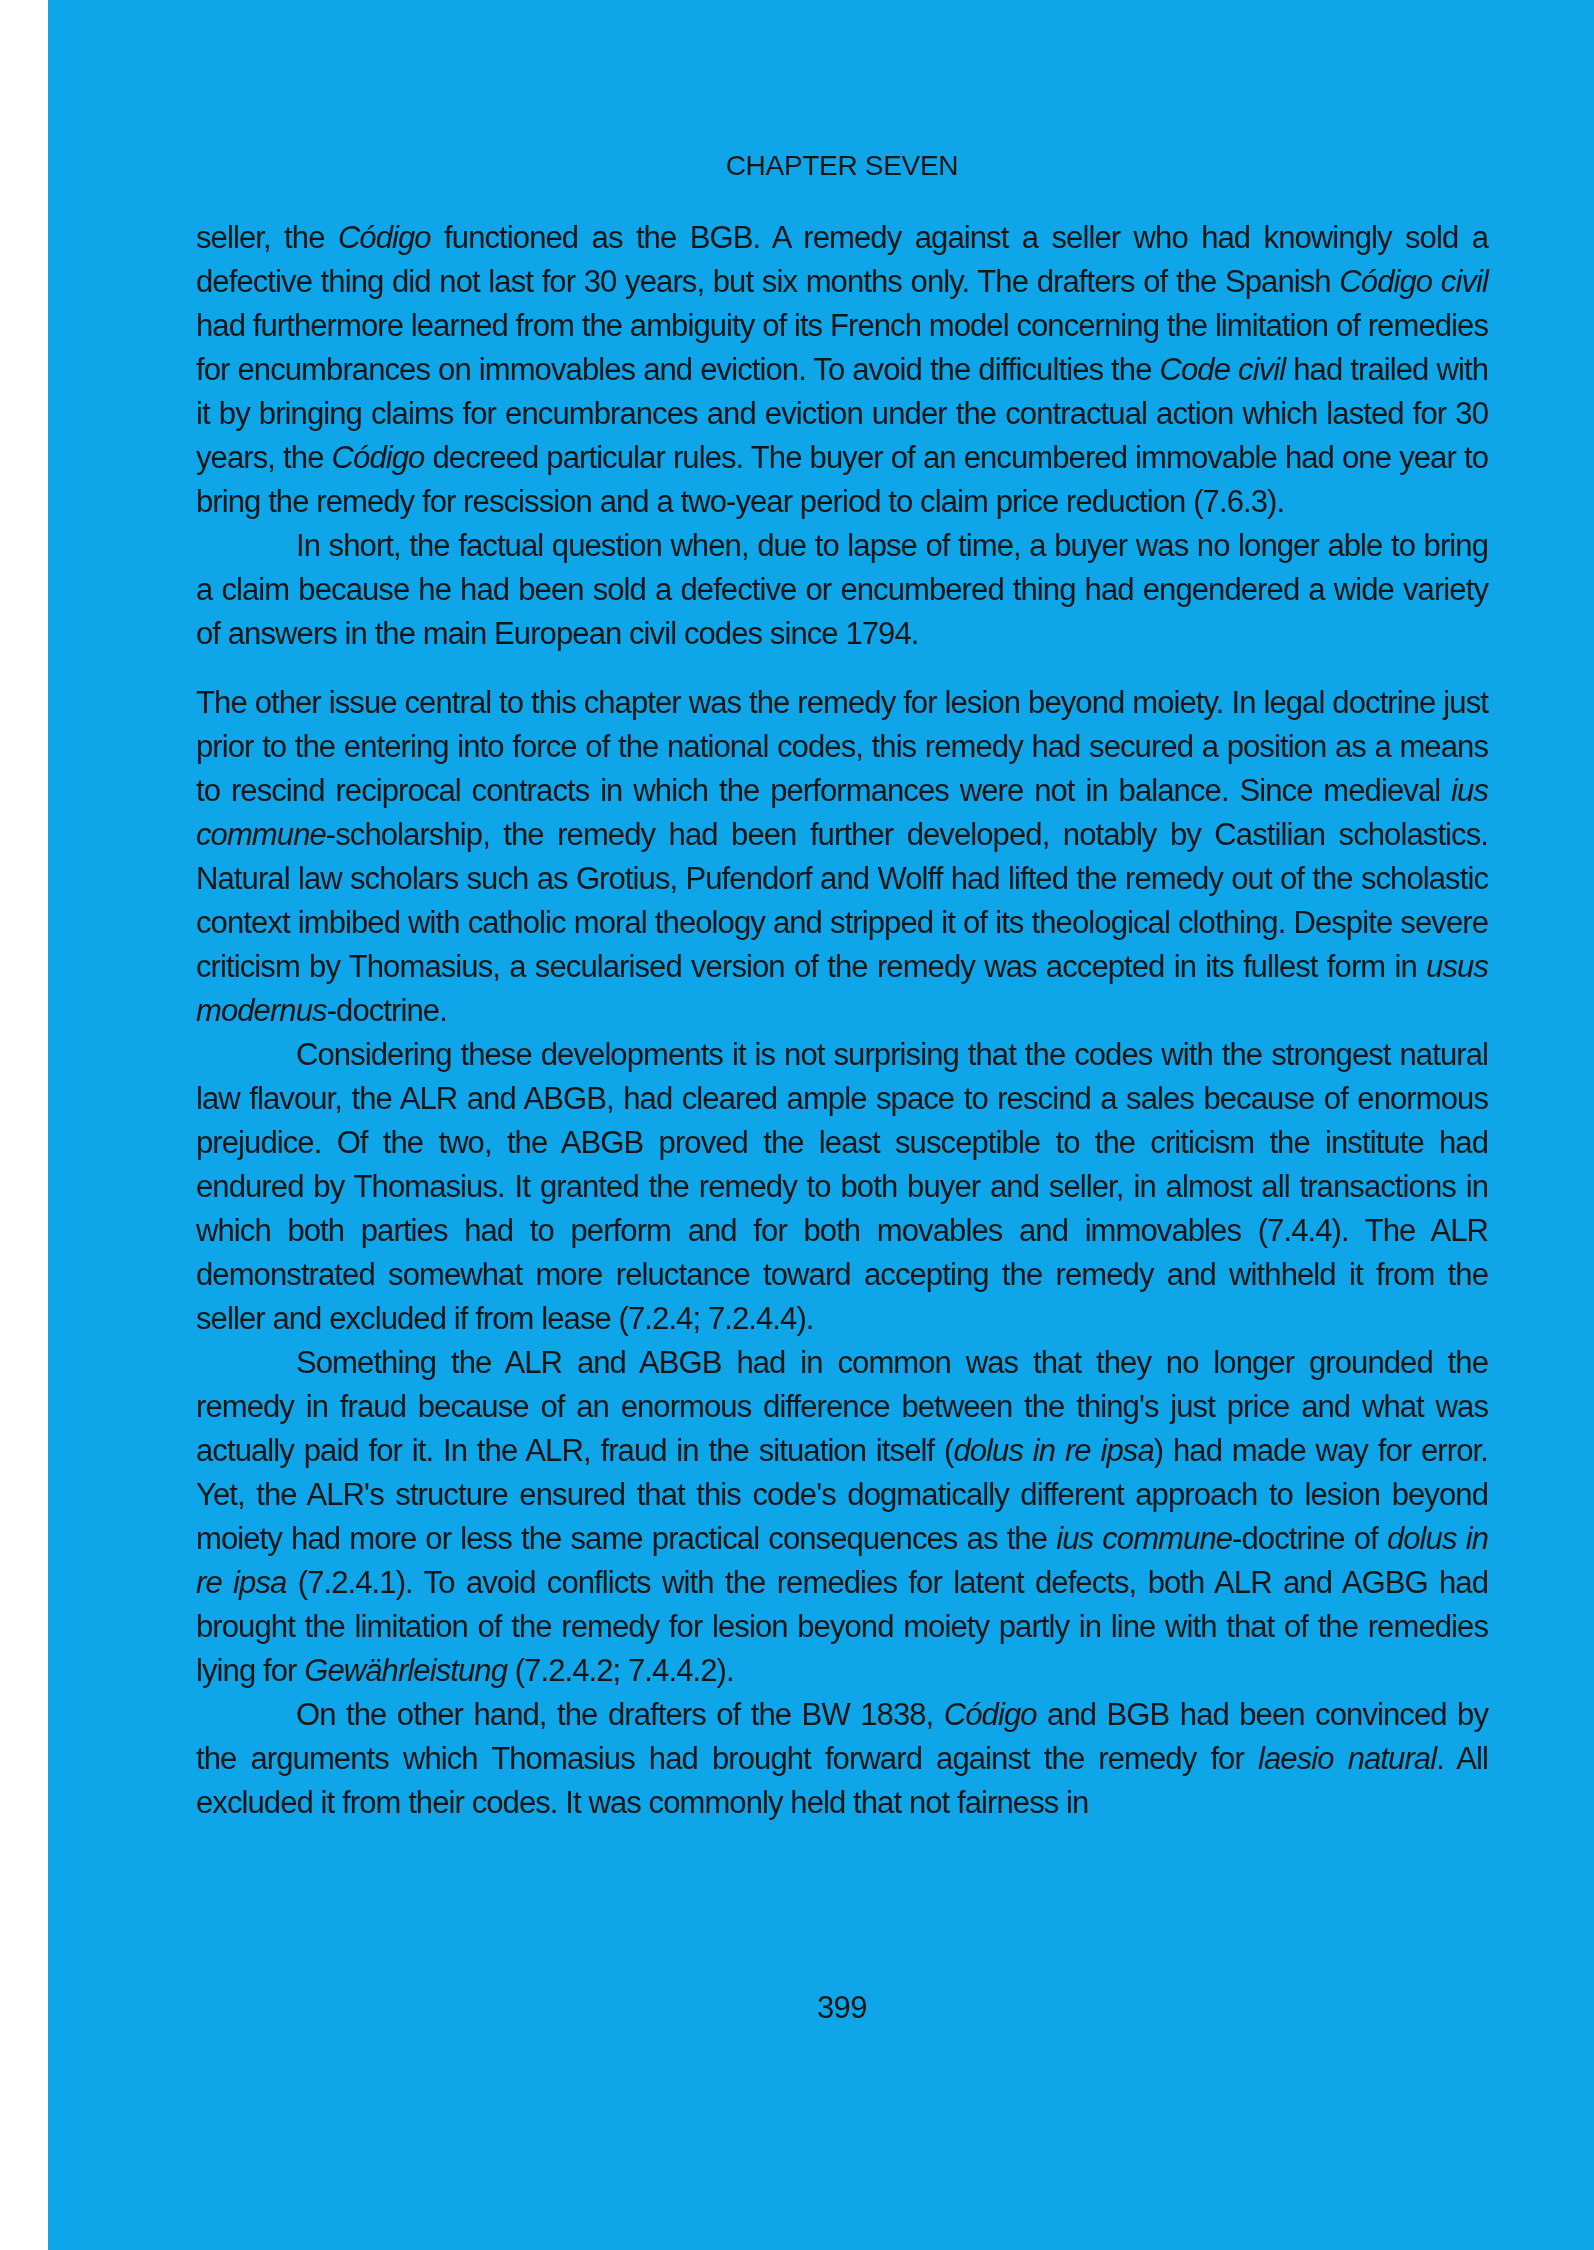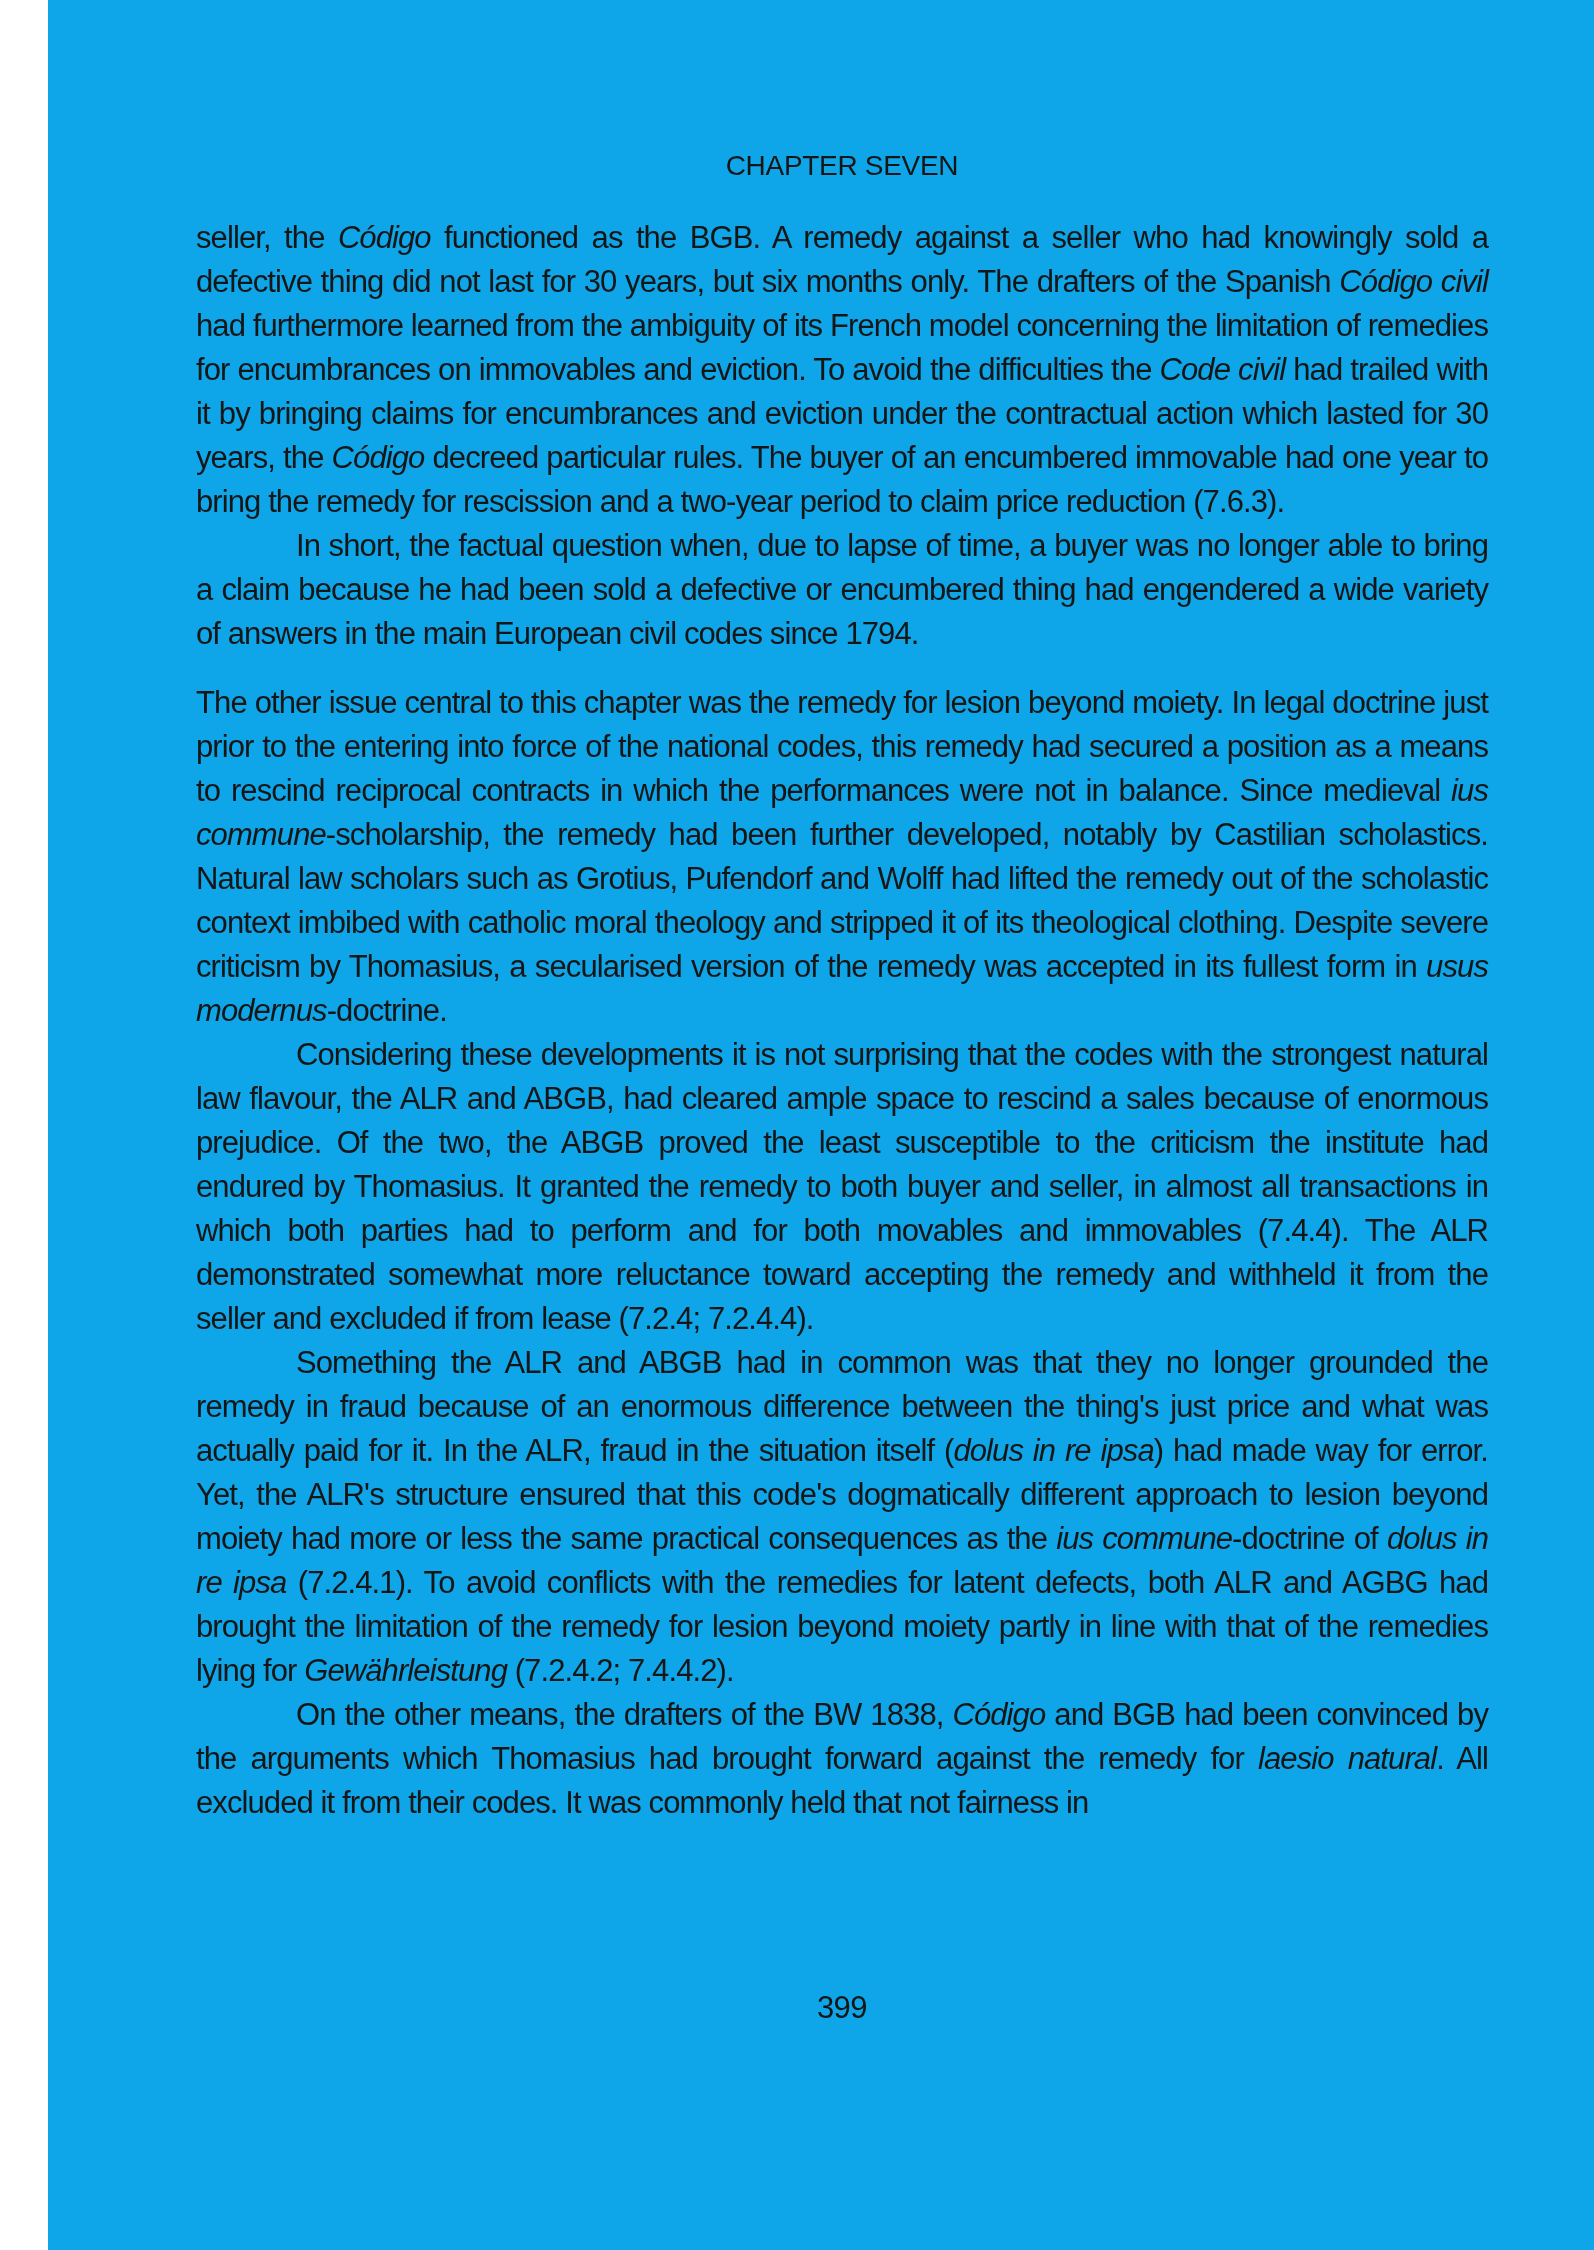--- a/index.html
+++ b/index.html
@@ -52,17 +52,17 @@
 
 <div class="page">
   <div class="chapter-head">CHAPTER SEVEN</div>
 
   <div class="body-text">
       <p class="para"><span>seller, the </span><i>Código</i><span> functioned as the BGB. A remedy against a seller who had knowingly sold a defective thing did not last for 30 years, but six months only. The drafters of the Spanish </span><i>Código civil</i><span> had furthermore learned from the ambiguity of its French model concerning the limitation of remedies for encumbrances on immovables and eviction. To avoid the difficulties the </span><i>Code civil</i><span> had trailed with it by bringing claims for encumbrances and eviction under the contractual action which lasted for 30 years, the </span><i>Código</i><span> decreed particular rules. The buyer of an encumbered immovable had one year to bring the remedy for rescission and a two-year period to claim price reduction (7.6.3).</span></p>
       <p class="para indent"><span>In short, the factual question when, due to lapse of time, a buyer was no longer able to bring a claim because he had been sold a defective or encumbered thing had engendered a wide variety of answers in the main European civil codes since 1794.</span></p>
       <p class="para gap"><span>The other issue central to this chapter was the remedy for lesion beyond moiety. In legal doctrine just prior to the entering into force of the national codes, this remedy had secured a position as a means to rescind reciprocal contracts in which the performances were not in balance. Since medieval </span><i>ius commune</i><span>-scholarship, the remedy had been further developed, notably by Castilian scholastics. Natural law scholars such as Grotius, Pufendorf and Wolff had lifted the remedy out of the scholastic context imbibed with catholic moral theology and stripped it of its theological clothing. Despite severe criticism by Thomasius, a secularised version of the remedy was accepted in its fullest form in </span><i>usus modernus</i><span>-doctrine.</span></p>
       <p class="para indent"><span>Considering these developments it is not surprising that the codes with the strongest natural law flavour, the ALR and ABGB, had cleared ample space to rescind a sales because of enormous prejudice. Of the two, the ABGB proved the least susceptible to the criticism the institute had endured by Thomasius. It granted the remedy to both buyer and seller, in almost all transactions in which both parties had to perform and for both movables and immovables (7.4.4). The ALR demonstrated somewhat more reluctance toward accepting the remedy and withheld it from the seller and excluded if from lease (7.2.4; 7.2.4.4).</span></p>
       <p class="para indent"><span>Something the ALR and ABGB had in common was that they no longer grounded the remedy in fraud because of an enormous difference between the thing's just price and what was actually paid for it. In the ALR, fraud in the situation itself (</span><i>dolus in re ipsa</i><span>) had made way for error. Yet, the ALR's structure ensured that this code's dogmatically different approach to lesion beyond moiety had more or less the same practical consequences as the </span><i>ius commune</i><span>-doctrine of </span><i>dolus in re ipsa</i><span> (7.2.4.1). To avoid conflicts with the remedies for latent defects, both ALR and AGBG had brought the limitation of the remedy for lesion beyond moiety partly in line with that of the remedies lying for </span><i>Gewährleistung</i><span> (7.2.4.2; 7.4.4.2).</span></p>
-      <p class="para indent"><span>On the other means, the drafters of the BW 1838, </span><i>Código</i><span> and BGB had been convinced by the arguments which Thomasius had brought forward against the remedy for </span><i>laesio natural</i><span>. All excluded it from their codes. It was commonly held that not fairness in</span></p>
+      <p class="para indent"><span>On the other hand, the drafters of the BW 1838, </span><i>Código</i><span> and BGB had been convinced by the arguments which Thomasius had brought forward against the remedy for </span><i>laesio natural</i><span>. All excluded it from their codes. It was commonly held that not fairness in</span></p>
     </div>
 
   <div class="page-number">399</div>
 </div>
 
 </body></html>

